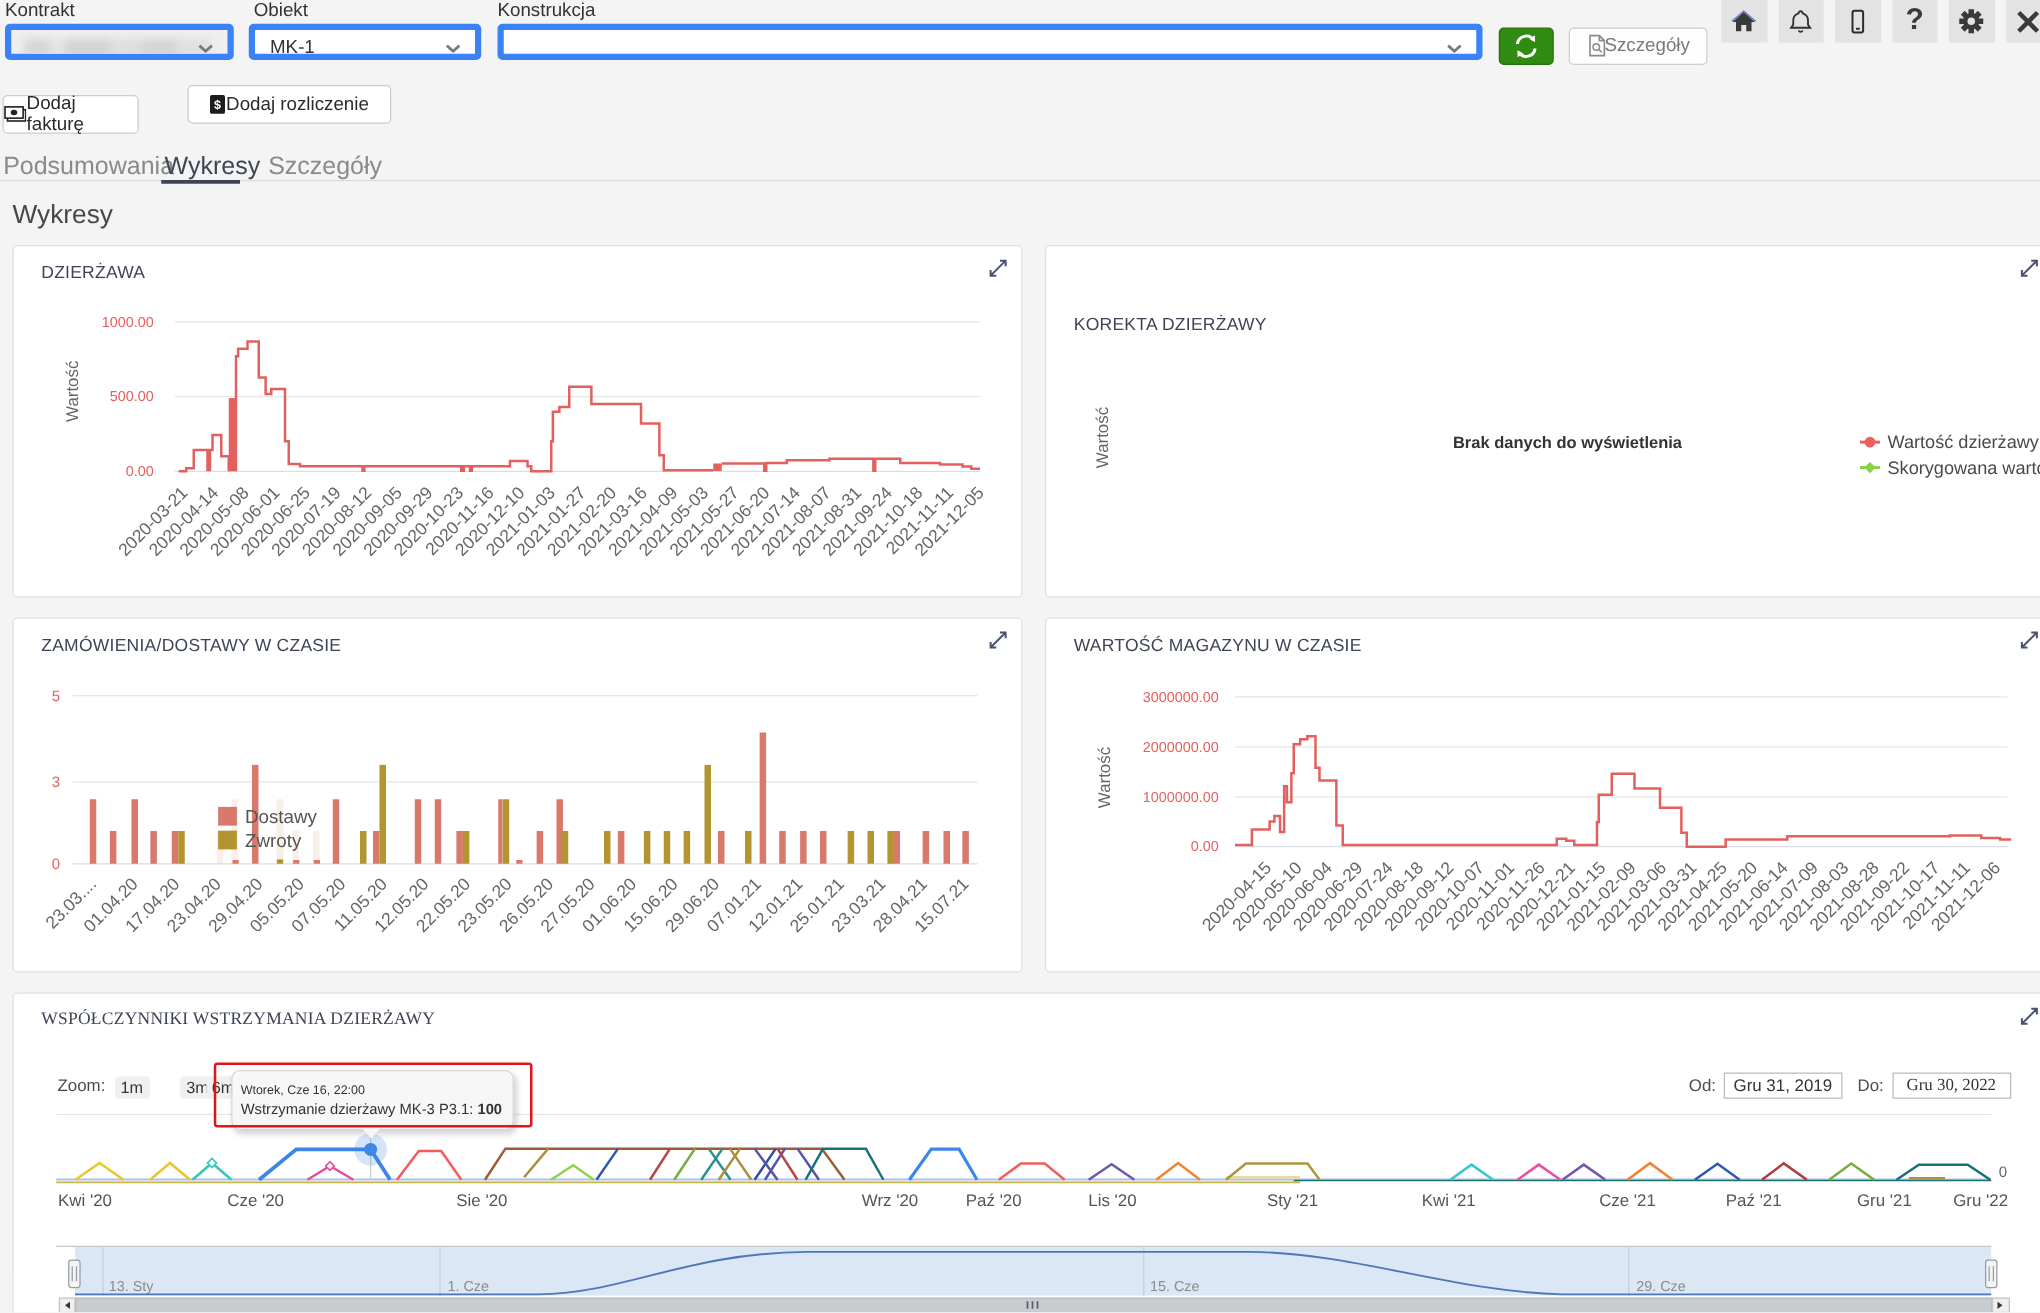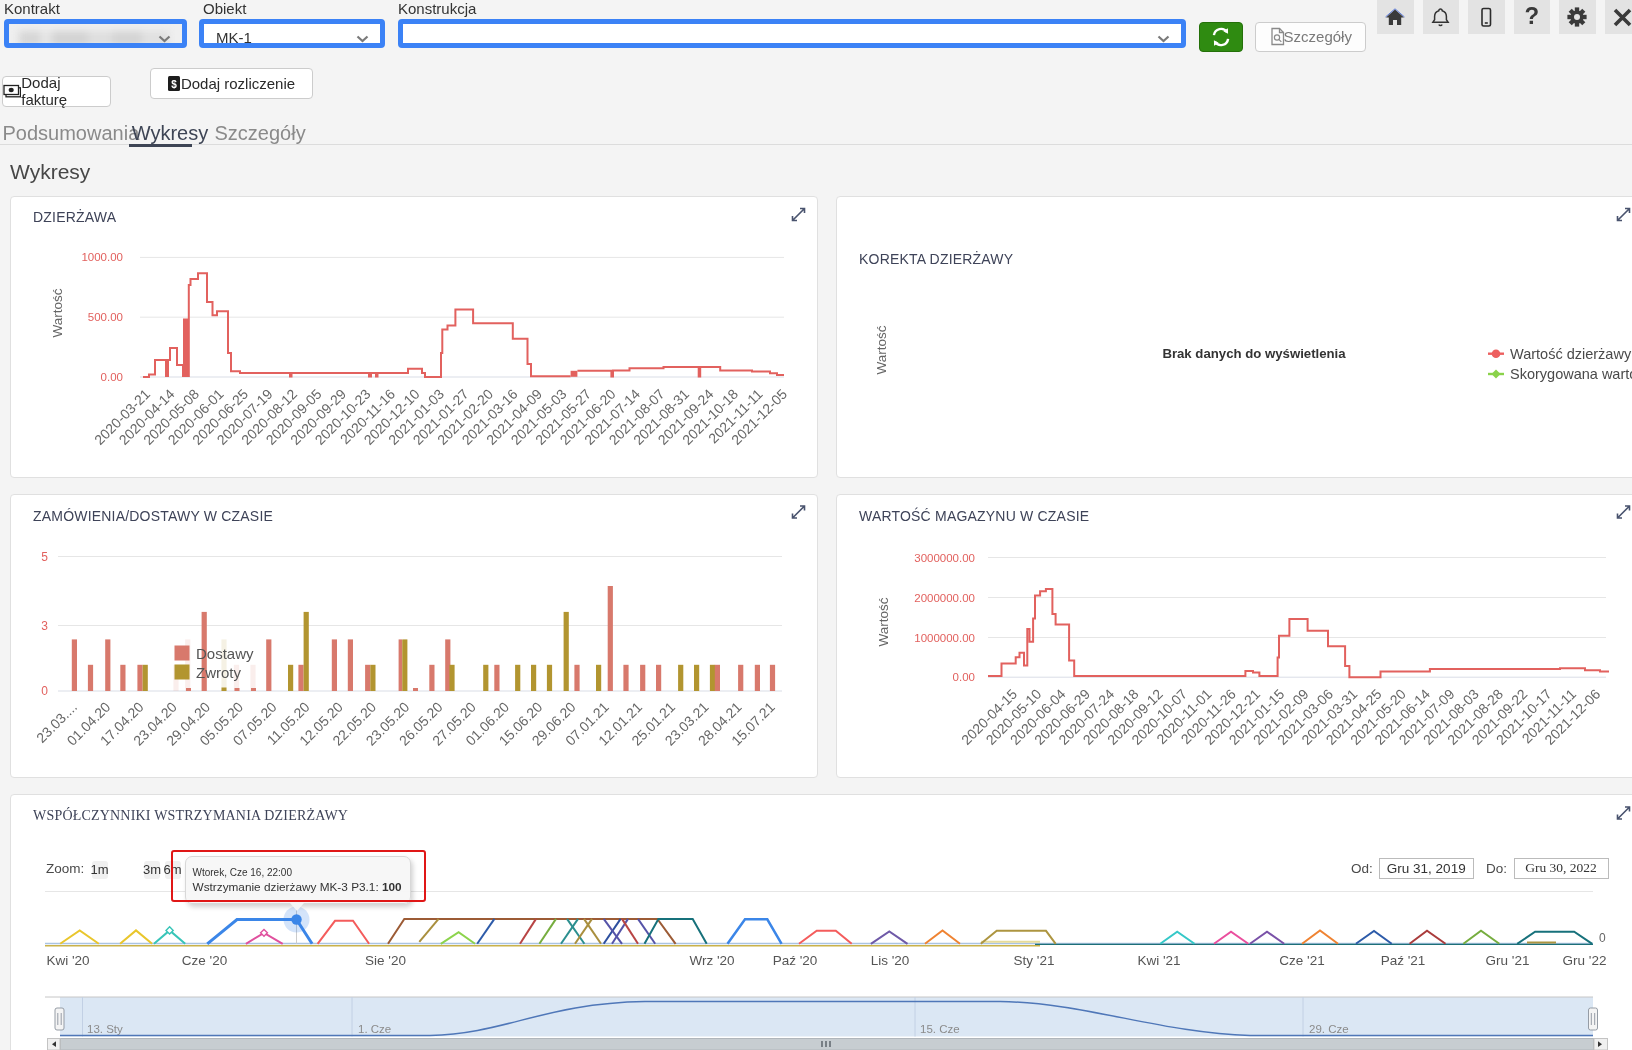--- a/index.html
+++ b/index.html
@@ -7,21 +7,21 @@
 .abs{position:absolute;}
 .lbl{position:absolute;font-size:15px;font-weight:400;color:#333;}
 .sel{position:absolute;height:29px;background:#fff;border:5px solid #3b82f6;border-radius:4px;top:19px;}
 .chev{position:absolute;right:11px;top:11px;}
 .btn{position:absolute;background:#fff;border:1px solid #ccc;border-radius:4px;font-size:15px;
  font-weight:400;color:#2a2a2a;display:flex;align-items:center;justify-content:center;gap:0;}
 .sq{position:absolute;top:0;width:36.6px;height:34px;background:#e3e3e3;display:flex;align-items:center;justify-content:center;}
 .tab{position:absolute;top:122px;font-size:20px;color:#8a8a8a;}
 .panel{position:absolute;background:#fff;border:1px solid #e0e0e0;border-radius:4px;}
 .ptitle{position:absolute;font-size:14px;font-weight:400;color:#3e4358;letter-spacing:.2px;}
-.zbtn{position:absolute;top:860.5px;width:16px;height:18.5px;background:#f0f0f0;border-radius:3px;
+.zbtn{position:absolute;top:860.5px;width:28px;height:18.5px;background:#f0f0f0;border-radius:3px;
  font-size:13px;color:#333;display:flex;align-items:center;justify-content:center;}
 .dinp{position:absolute;top:857.5px;height:21.5px;border:1px solid #bbb;background:#fff;
  font-size:13.5px;color:#333;display:flex;align-items:center;justify-content:center;}
 .dlbl{position:absolute;top:861px;font-size:13.5px;color:#4a4a4a;}
 </style></head>
 <body>
 <div id="app">
 
 <div class="lbl" style="left:4px;top:0px;">Kontrakt</div>
 <div class="lbl" style="left:203px;top:0px;">Obiekt</div>

